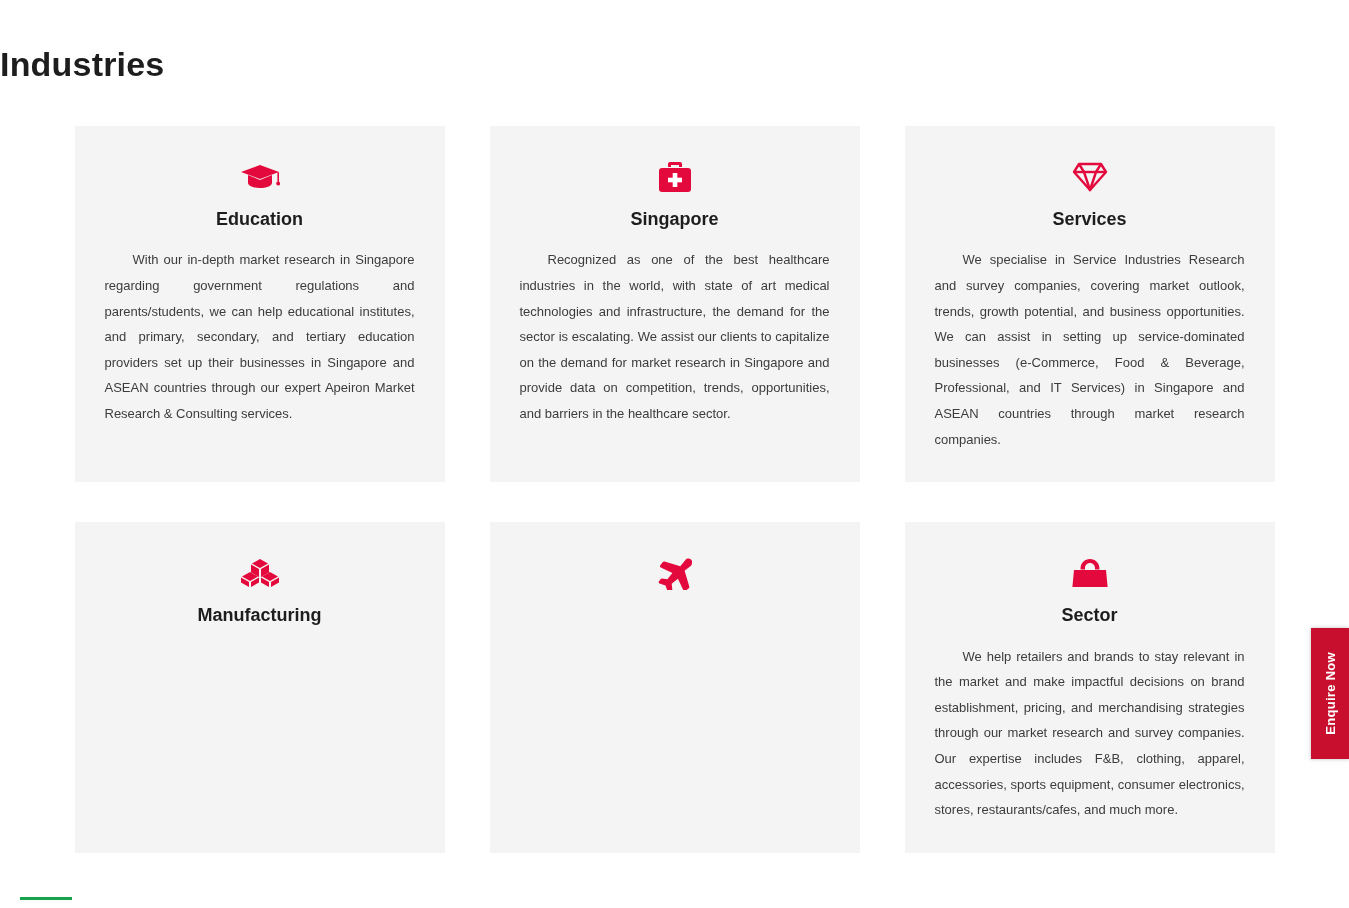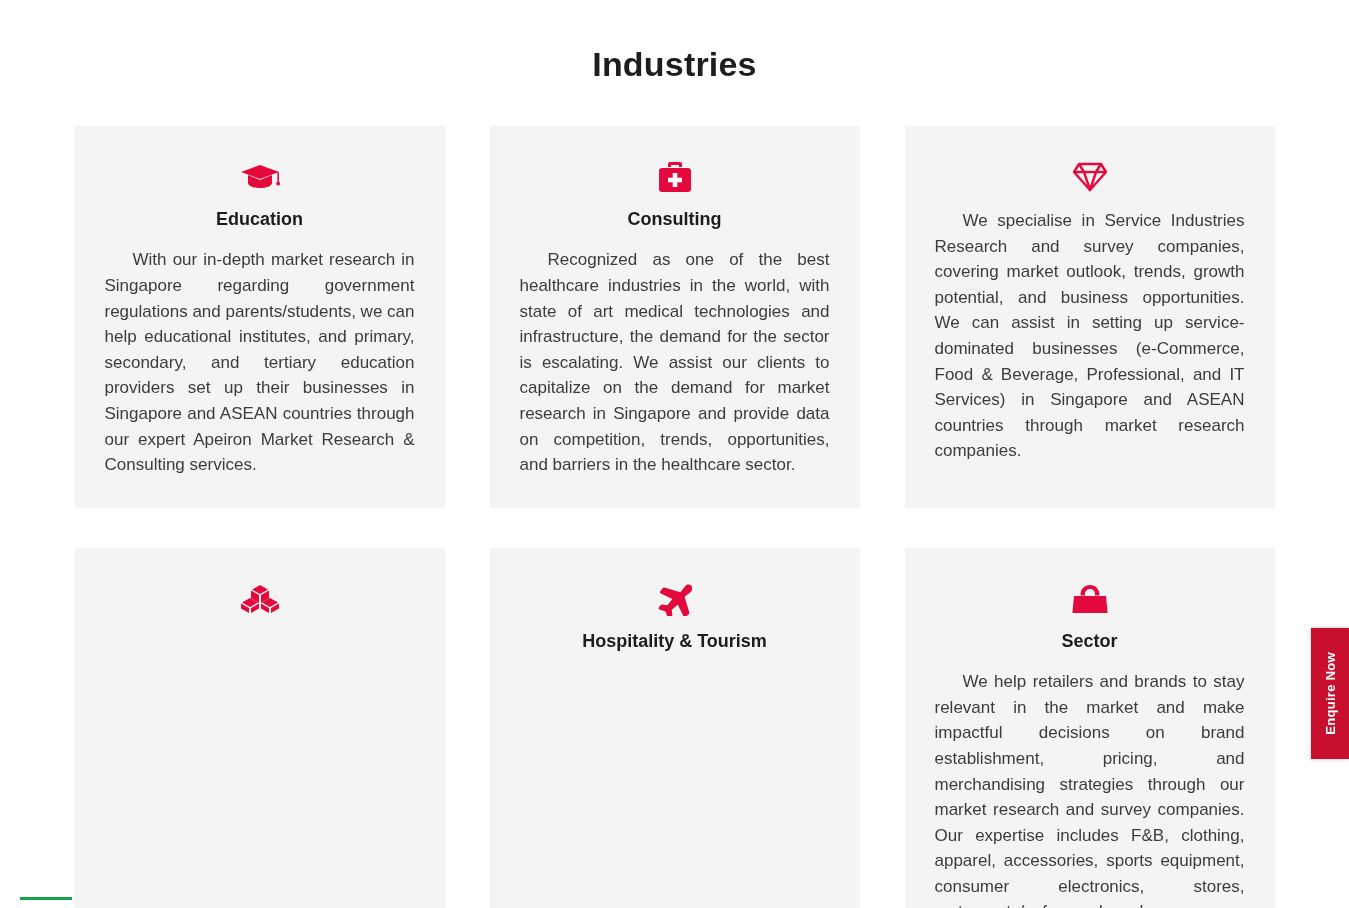--- a/index.html
+++ b/index.html
@@ -10,21 +10,21 @@
     font-family: "Liberation Sans", sans-serif;
   }
   .page {
     position: relative;
     width: 1349px;
     height: 908px;
     overflow: hidden;
     background: #ffffff;
   }
   .page-title {
-    text-align: center;
+    text-align: left;
     font-size: 34px;
     font-weight: bold;
     color: #1d1d1d;
     letter-spacing: 0.2px;
     margin: 40px 0 0 0;
     padding-top: 5px;
   }
   .grid {
     display: grid;
     grid-template-columns: repeat(3, 370px);
@@ -47,21 +47,21 @@
   }
   .card-icon svg { display: inline-block; vertical-align: middle; }
   .card-title {
     font-size: 18px;
     font-weight: bold;
     color: #1d1d1d;
     margin: 0 0 16px 0;
     line-height: 1.3;
   }
   .card-text {
-    font-size: 17px;
+    font-size: 13px;
     line-height: 25.6px;
     color: #3c3c3c;
     text-align: justify;
     text-indent: 28px;
     margin: 0;
   }
   .enquire-tab {
     position: absolute;
     right: 0;
     top: 628px;
@@ -116,61 +116,62 @@
 
     <div class="card">
       <span class="card-icon">
         <svg width="34" height="34" viewBox="0 0 34 34" fill="#e4093c" xmlns="http://www.w3.org/2000/svg">
           <path d="M12 2 h10 a2 2 0 0 1 2 2 v3 h-3 V5 h-8 v2 h-3 V4 a2 2 0 0 1 2 -2 z"></path>
           <rect x="1" y="8" width="32" height="24" rx="3"></rect>
           <rect x="14.7" y="13" width="4.6" height="14" fill="#ffffff"></rect>
           <rect x="10" y="17.7" width="14" height="4.6" fill="#ffffff"></rect>
         </svg>
       </span>
-      <h3 class="card-title">Consulting</h3>
+      <h3 class="card-title">Singapore</h3>
       <p class="card-text">Recognized as one of the best healthcare industries in the world, with state of art medical technologies and infrastructure, the demand for the sector is escalating. We assist our clients to capitalize on the demand for market research in Singapore and provide data on competition, trends, opportunities, and barriers in the healthcare sector.</p>
     </div>
 
     <div class="card">
       <span class="card-icon">
         <svg width="36" height="32" viewBox="0 0 36 32" xmlns="http://www.w3.org/2000/svg">
           <g fill="none" stroke="#e4093c" stroke-width="2.4" stroke-linejoin="round">
             <path d="M7 3 H29 L34 11 L18 29 L2 11 Z"></path>
             <path d="M2 11 H34"></path>
             <path d="M12 11 L18 29 L24 11"></path>
             <path d="M7 3 L12 11 M29 3 L24 11"></path>
           </g>
         </svg>
       </span>
+      <h3 class="card-title">Services</h3>
       <p class="card-text">We specialise in Service Industries Research and survey companies, covering market outlook, trends, growth potential, and business opportunities. We can assist in setting up service-dominated businesses (e-Commerce, Food &amp; Beverage, Professional, and IT Services) in Singapore and ASEAN countries through market research companies.</p>
     </div>
 
     <div class="card">
       <span class="card-icon">
         <svg width="38" height="30" viewBox="0 0 38 30" fill="#e4093c" xmlns="http://www.w3.org/2000/svg">
           <path d="M19 1 L27 5.5 L19 10 L11 5.5 Z"></path>
           <path d="M10 6.5 L18 11 v8 l-8 -4.5 z"></path>
           <path d="M28 6.5 L20 11 v8 l8 -4.5 z"></path>
           <path d="M9 14 L17 18.5 L9 23 L1 18.5 Z"></path>
           <path d="M0 19.5 L8 24 v5 l-8 -4.5 z"></path>
           <path d="M18 19.5 L10 24 v5 l8 -4.5 z"></path>
           <path d="M29 14 L37 18.5 L29 23 L21 18.5 Z"></path>
           <path d="M20 19.5 L28 24 v5 l-8 -4.5 z"></path>
           <path d="M38 19.5 L30 24 v5 l8 -4.5 z"></path>
         </svg>
       </span>
+      <h3 class="card-title">Manufacturing</h3>
     </div>
 
     <div class="card">
       <span class="card-icon">
         <svg width="34" height="34" viewBox="0 0 34 34" fill="#e4093c" xmlns="http://www.w3.org/2000/svg">
           <path d="M33 3.5 c-1.6 -1.6 -4.2 -1.4 -5.6 0.4 l-5.1 6.4 L6.5 5.6 c-0.6 -0.2 -1.3 0 -1.7 0.5 L2.3 9.3 c-0.6 0.7 -0.3 1.8 0.5 2.2 l11.6 5.5 l-5 6.2 l-5.4 -0.6 c-0.5 -0.1 -1 0.1 -1.3 0.5 L0.9 25.4 c-0.5 0.7 -0.2 1.7 0.6 2 l6 2.2 l2.2 6 c0.3 0.8 1.3 1.1 2 0.5 l2.1 -1.7 c0.4 -0.3 0.6 -0.8 0.5 -1.3 l-0.6 -5.4 l6.2 -5 l5.5 11.6 c0.4 0.8 1.5 1.1 2.2 0.5 l3.2 -2.5 c0.5 -0.4 0.7 -1.1 0.5 -1.7 l-4.7 -15.8 l6.4 -5.1 C34.4 7.7 34.6 5.1 33 3.5 z"></path>
         </svg>
       </span>
-      <h3 class="card-title">Hospitality &amp; Tourism</h3>
     </div>
 
     <div class="card">
       <span class="card-icon">
         <svg width="36" height="32" viewBox="0 0 36 32" fill="#e4093c" xmlns="http://www.w3.org/2000/svg">
           <path d="M18 2 c-5.2 0 -9.4 4 -9.4 9 v1.5 h4.4 V11 c0 -2.8 2.2 -5 5 -5 s5 2.2 5 5 v1.5 h4.4 V11 c0 -5 -4.2 -9 -9.4 -9 z"></path>
           <path d="M2 13 h32 l1.6 17 H0.4 Z"></path>
         </svg>
       </span>
       <h3 class="card-title">Sector</h3>

